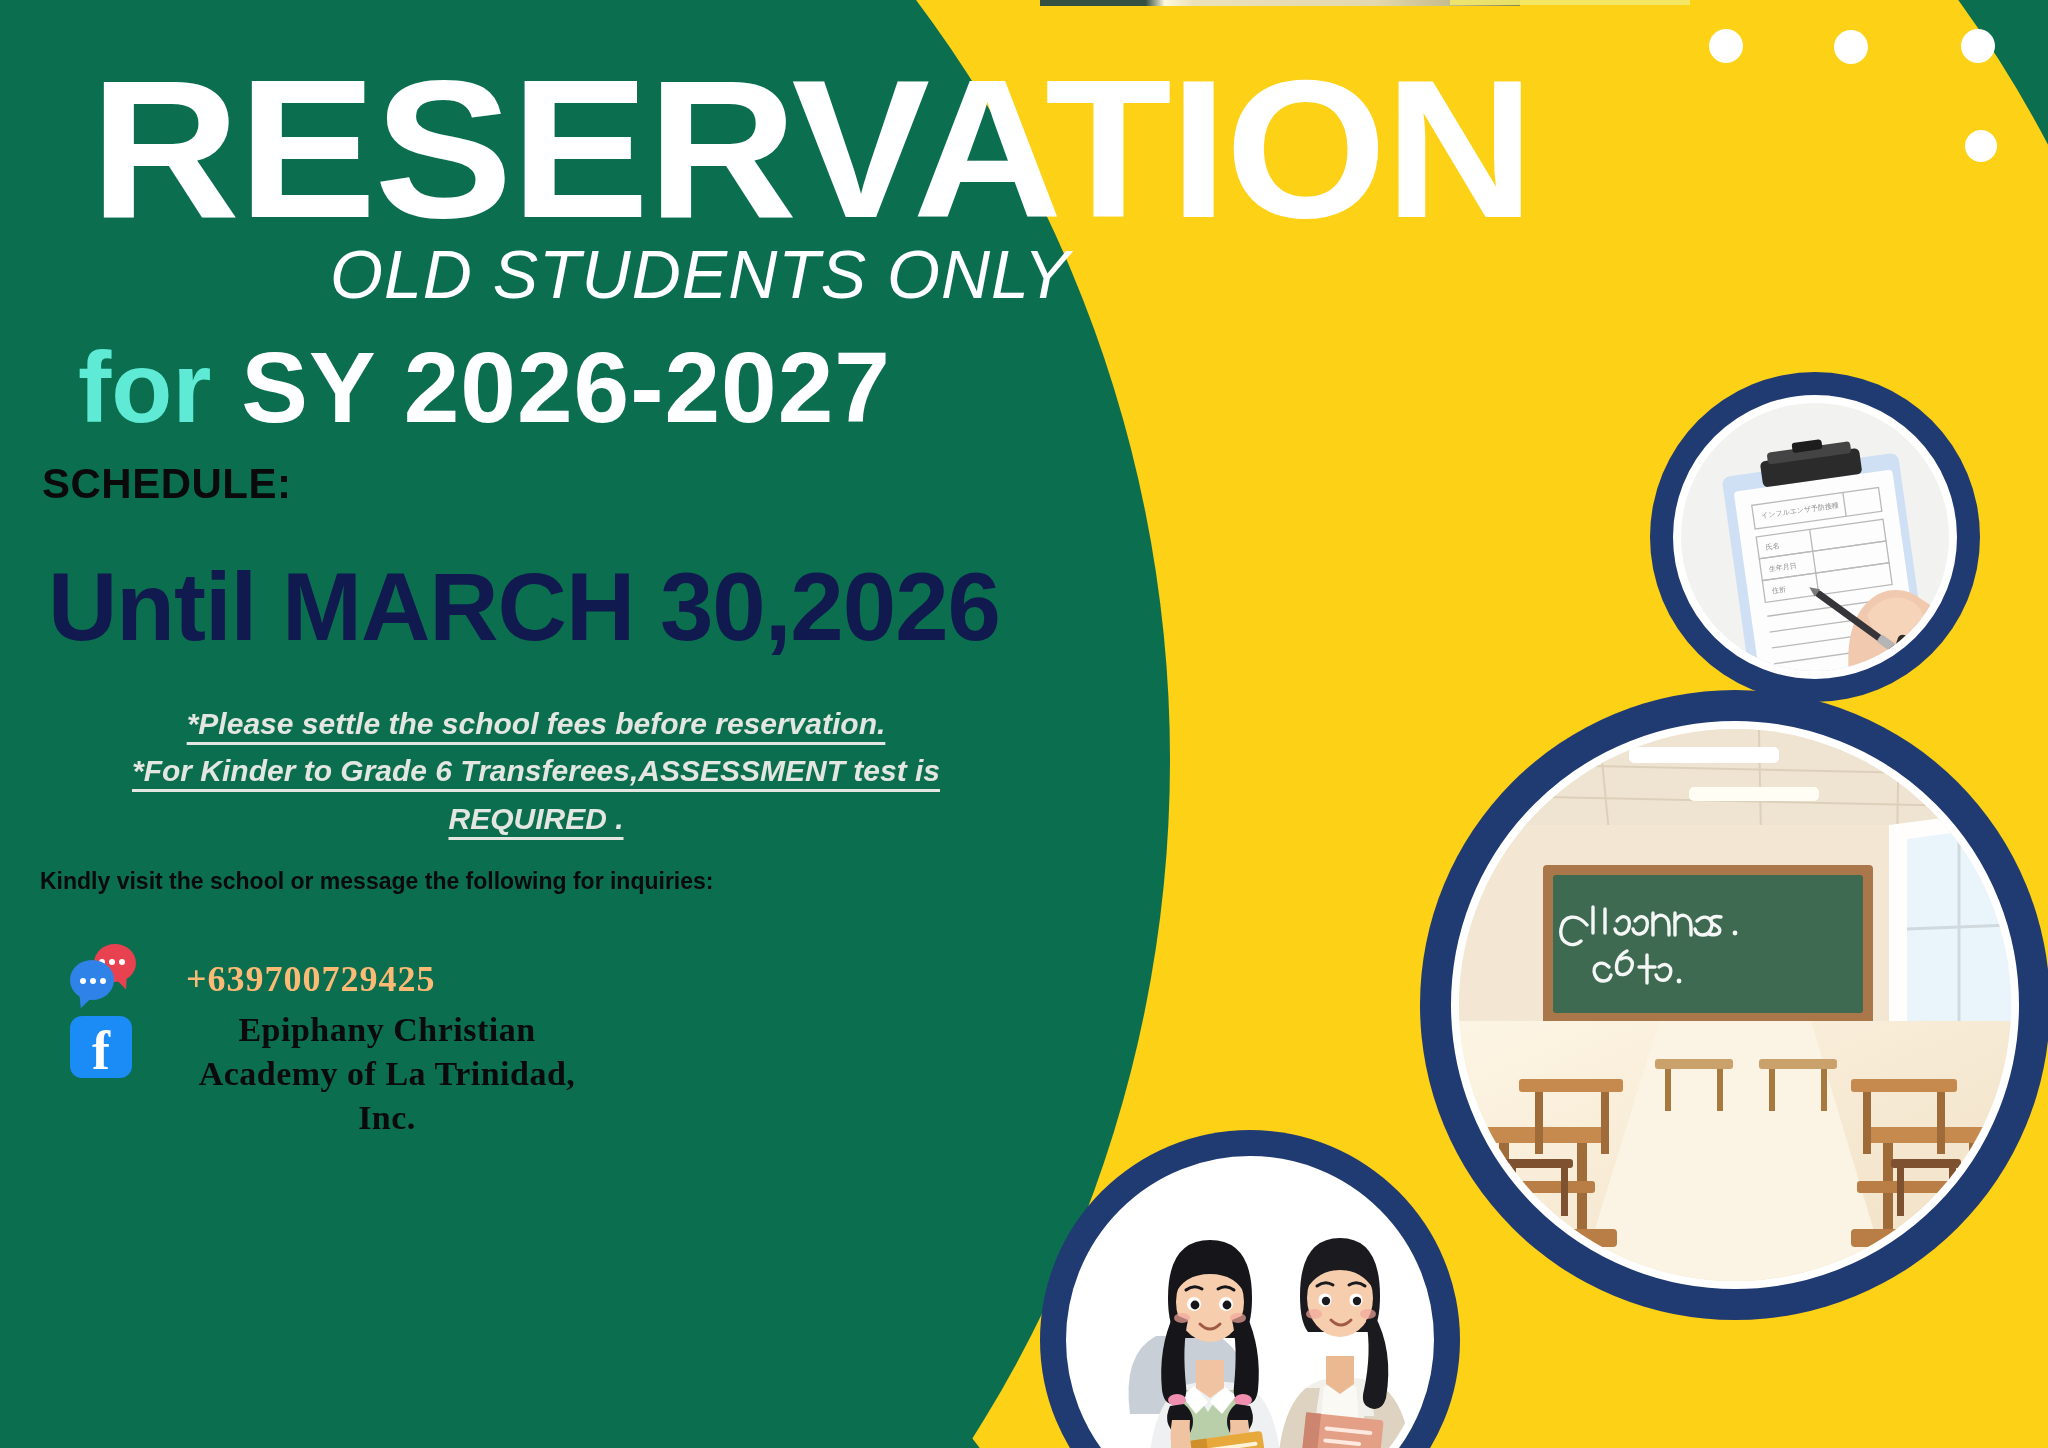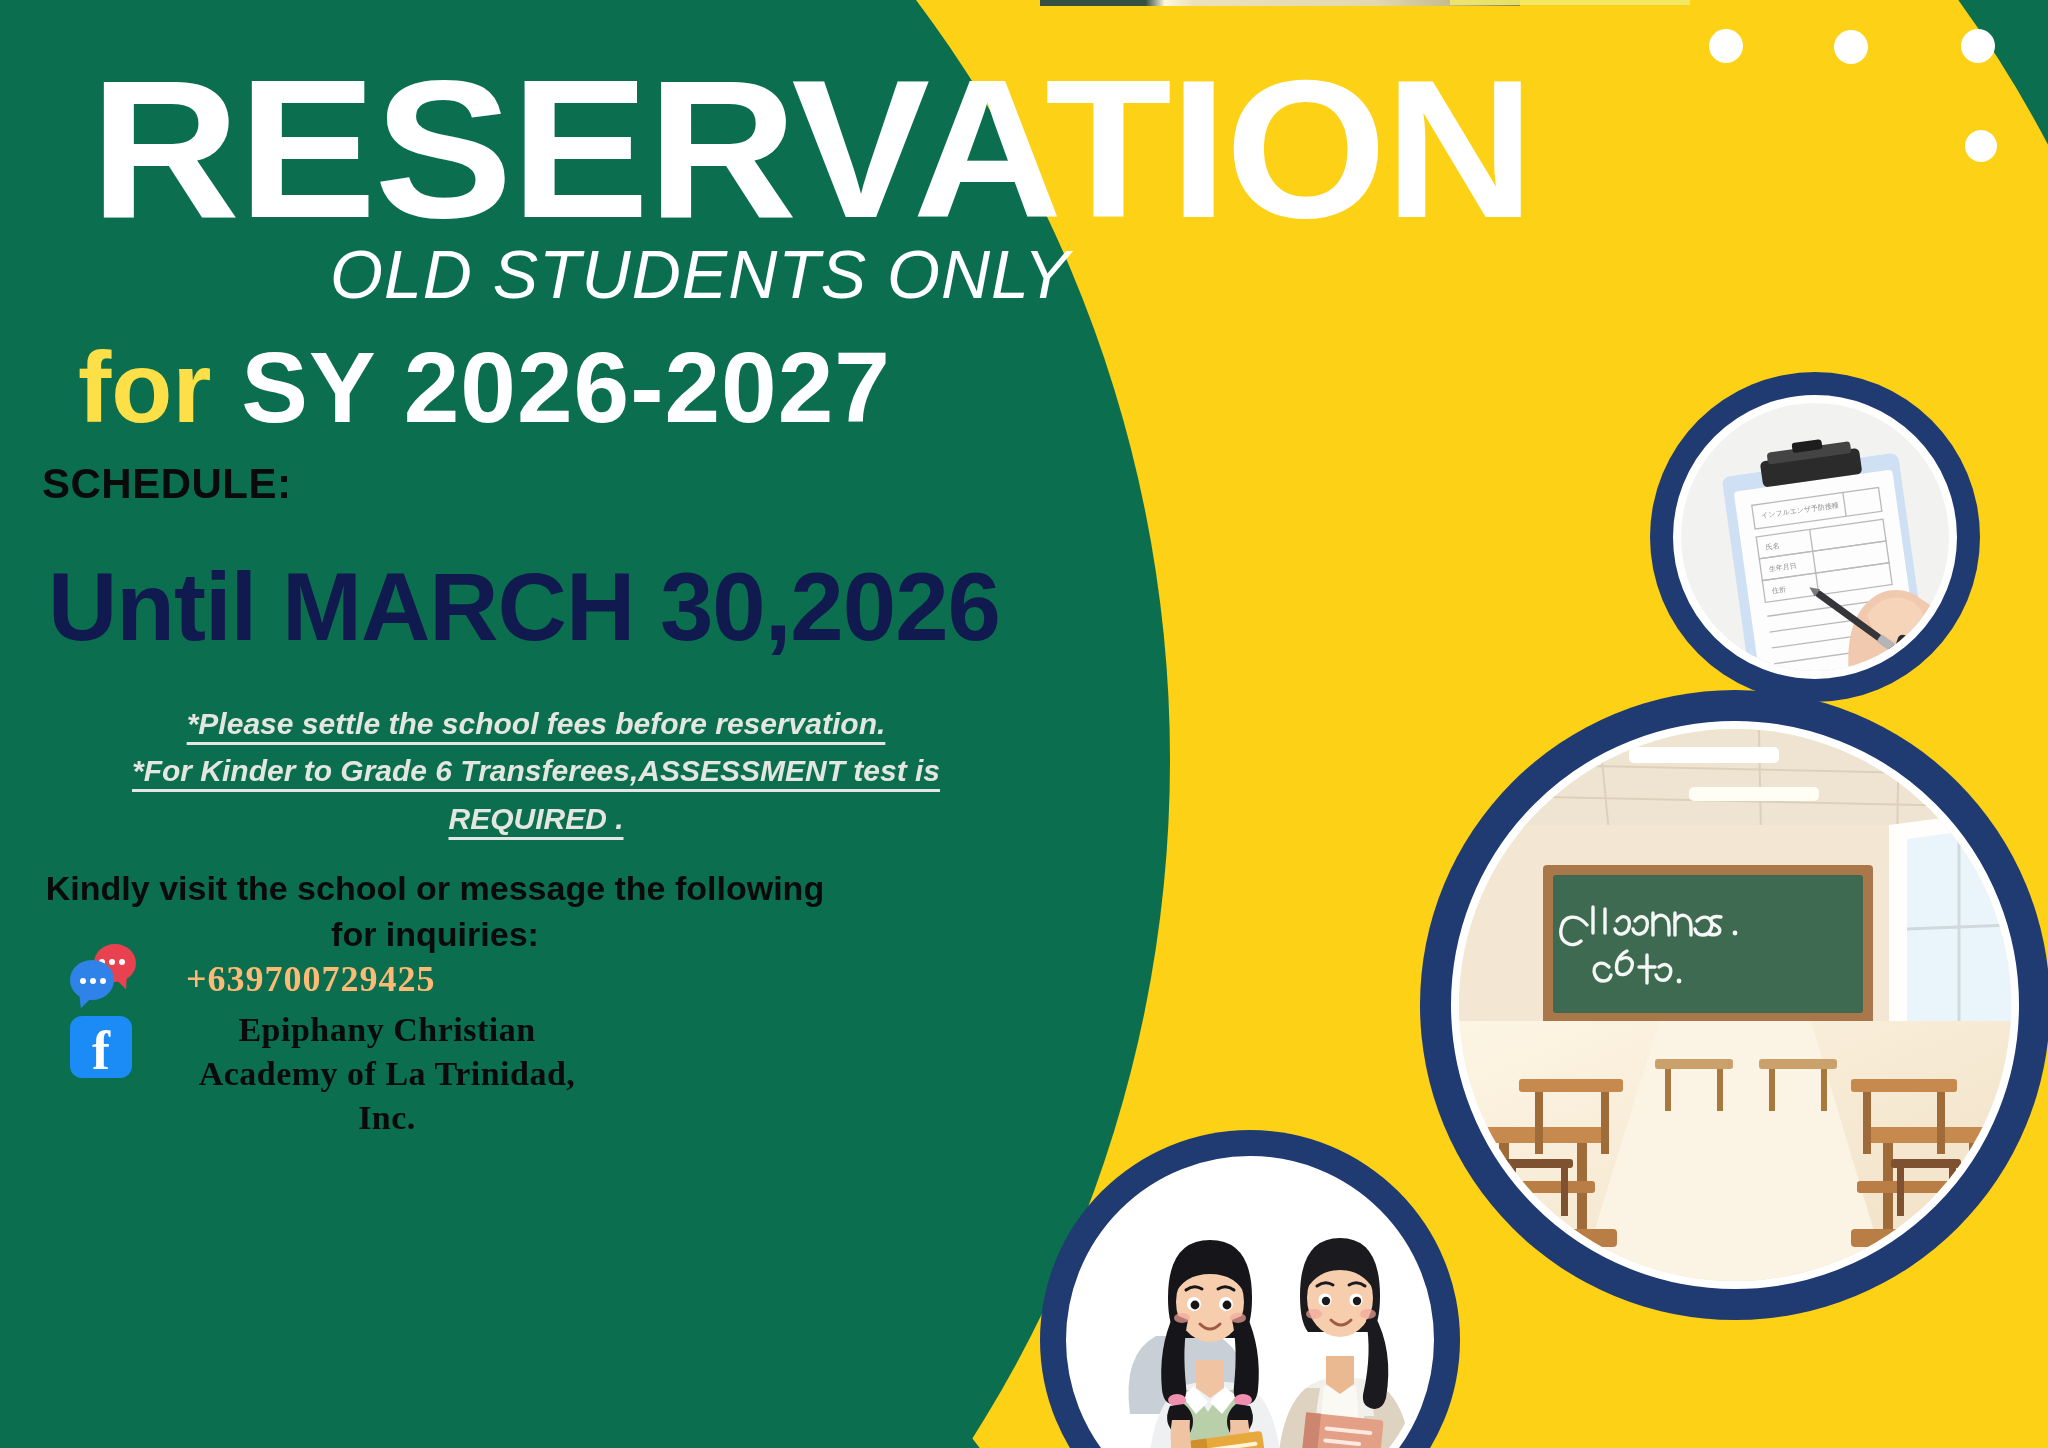--- a/index.html
+++ b/index.html
@@ -108,21 +108,21 @@
     left: 78px;
     top: 330px;
     white-space: nowrap;
     display: flex;
     align-items: baseline;
     gap: 30px;
   }
   .for-word {
     font-size: 100px;
     font-weight: 800;
-    color: #fde047;
+    color: #5eead4;
     letter-spacing: 0px;
   }
   .sy-word {
     font-size: 100px;
     font-weight: 800;
     color: #ffffff;
     letter-spacing: 1px;
   }
 
   .schedule-label {
@@ -165,22 +165,22 @@
     line-height: 1.58;
     display: inline-block;
   }
   .note-row { line-height: 1.6; }
 
   .inquiry-head {
     position: absolute;
     left: 40px;
     top: 866px;
     width: 790px;
-    text-align: center;
-    font-size: 34px;
+    text-align: left;
+    font-size: 23px;
     font-weight: 800;
     color: #0a0a0a;
     line-height: 1.35;
   }
 
   .contact-text-phone {
     position: absolute;
     left: 186px;
     top: 958px;
     font-size: 36px;

